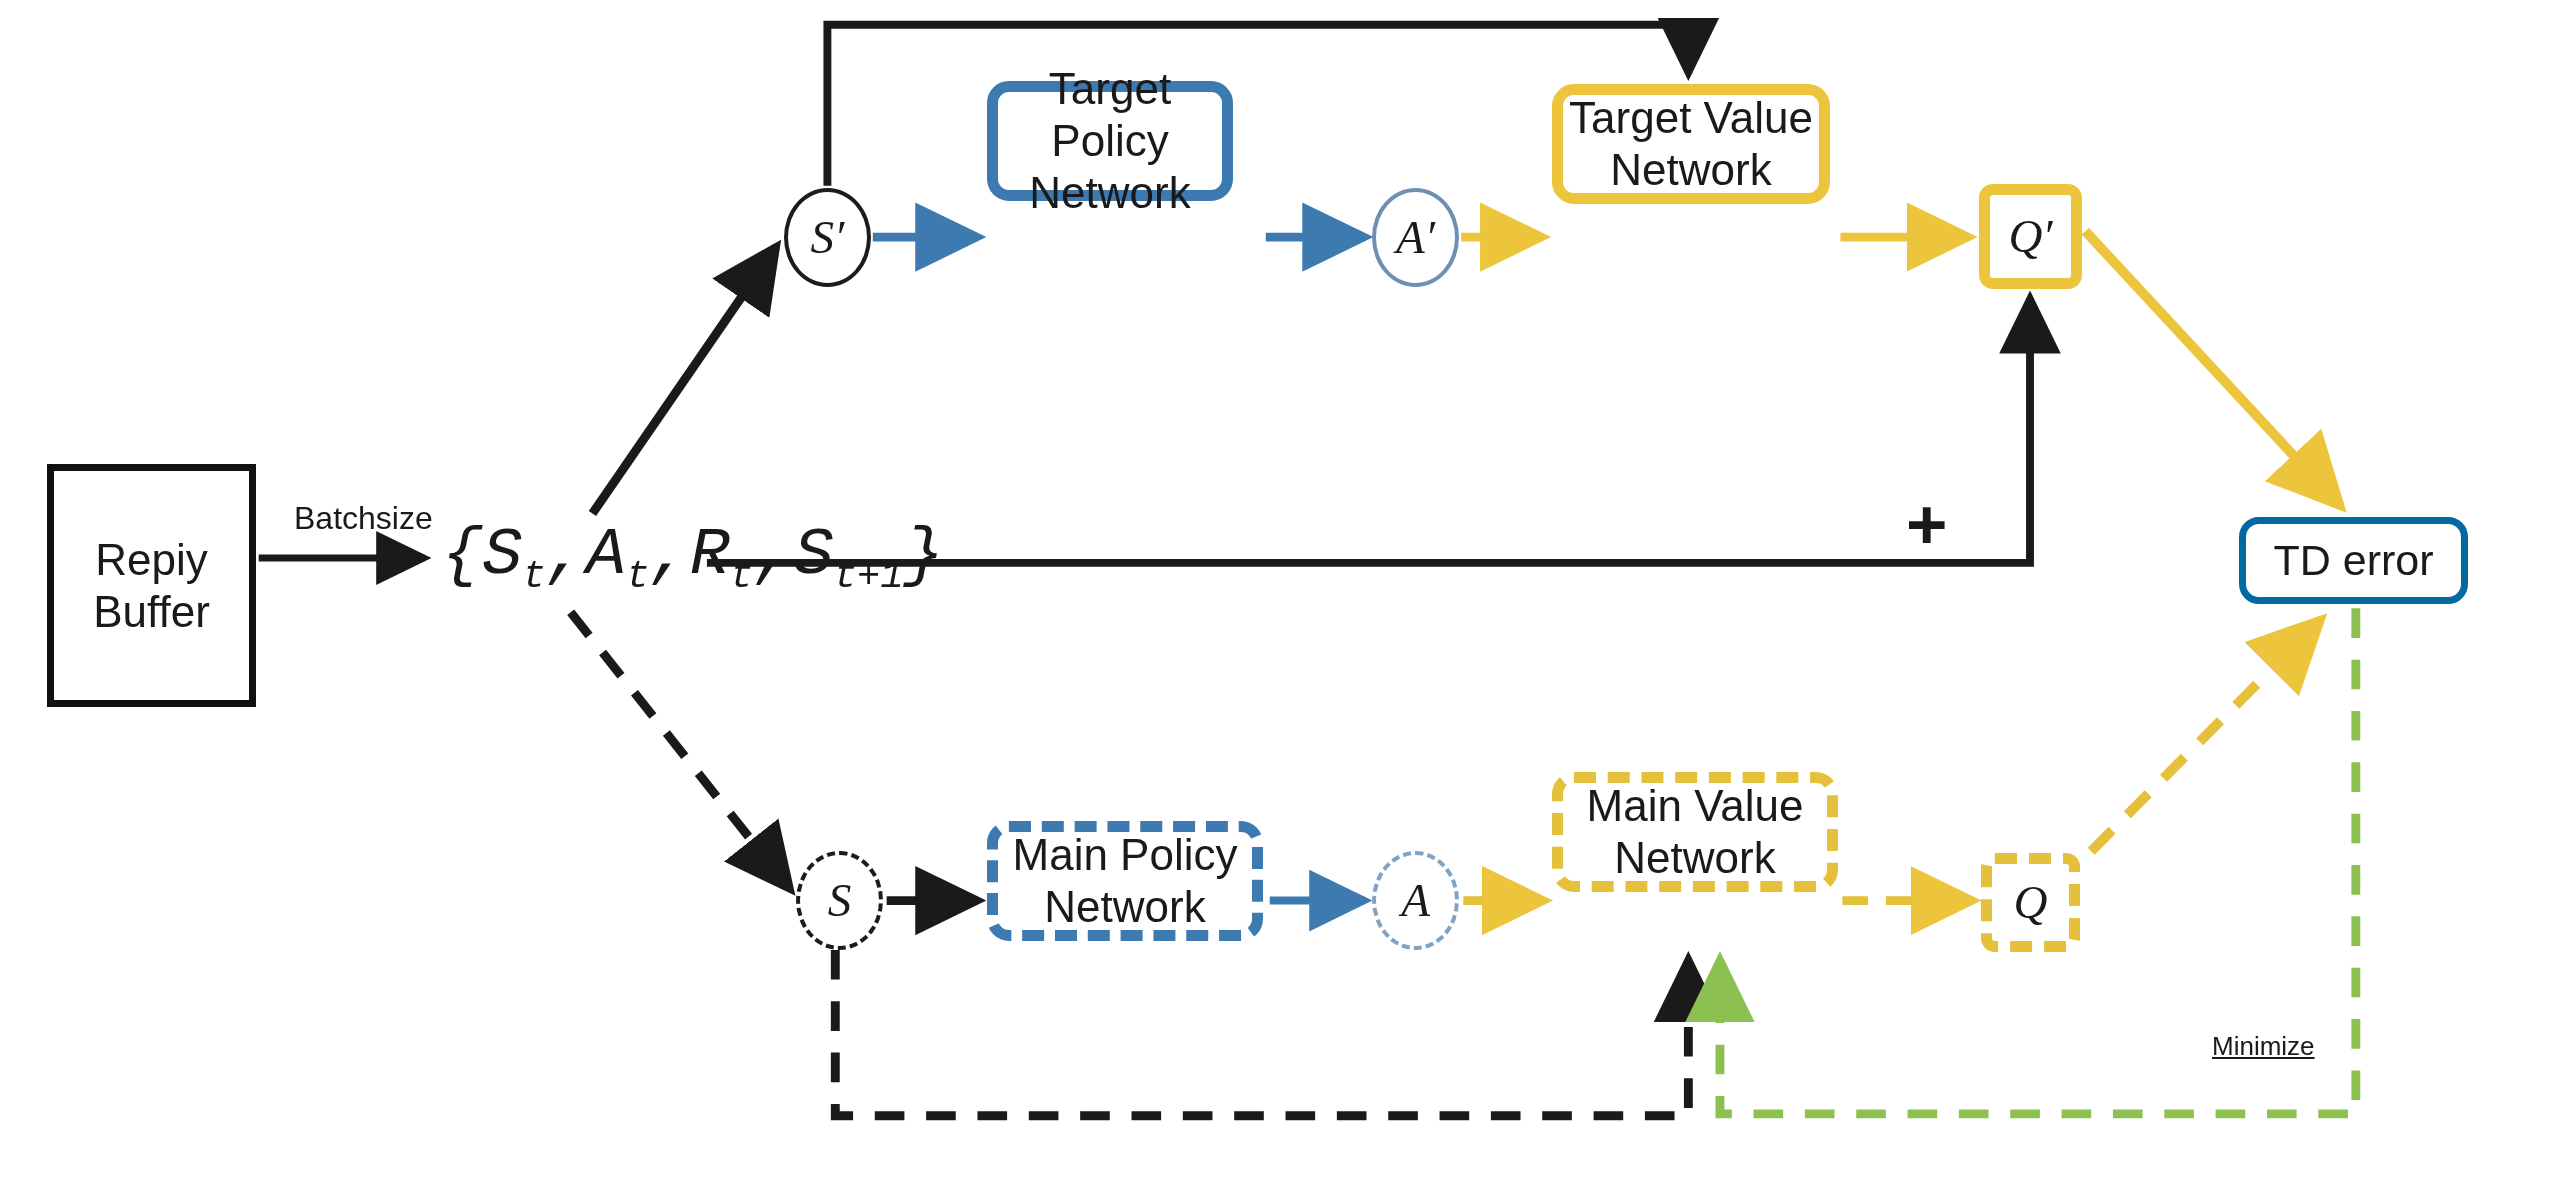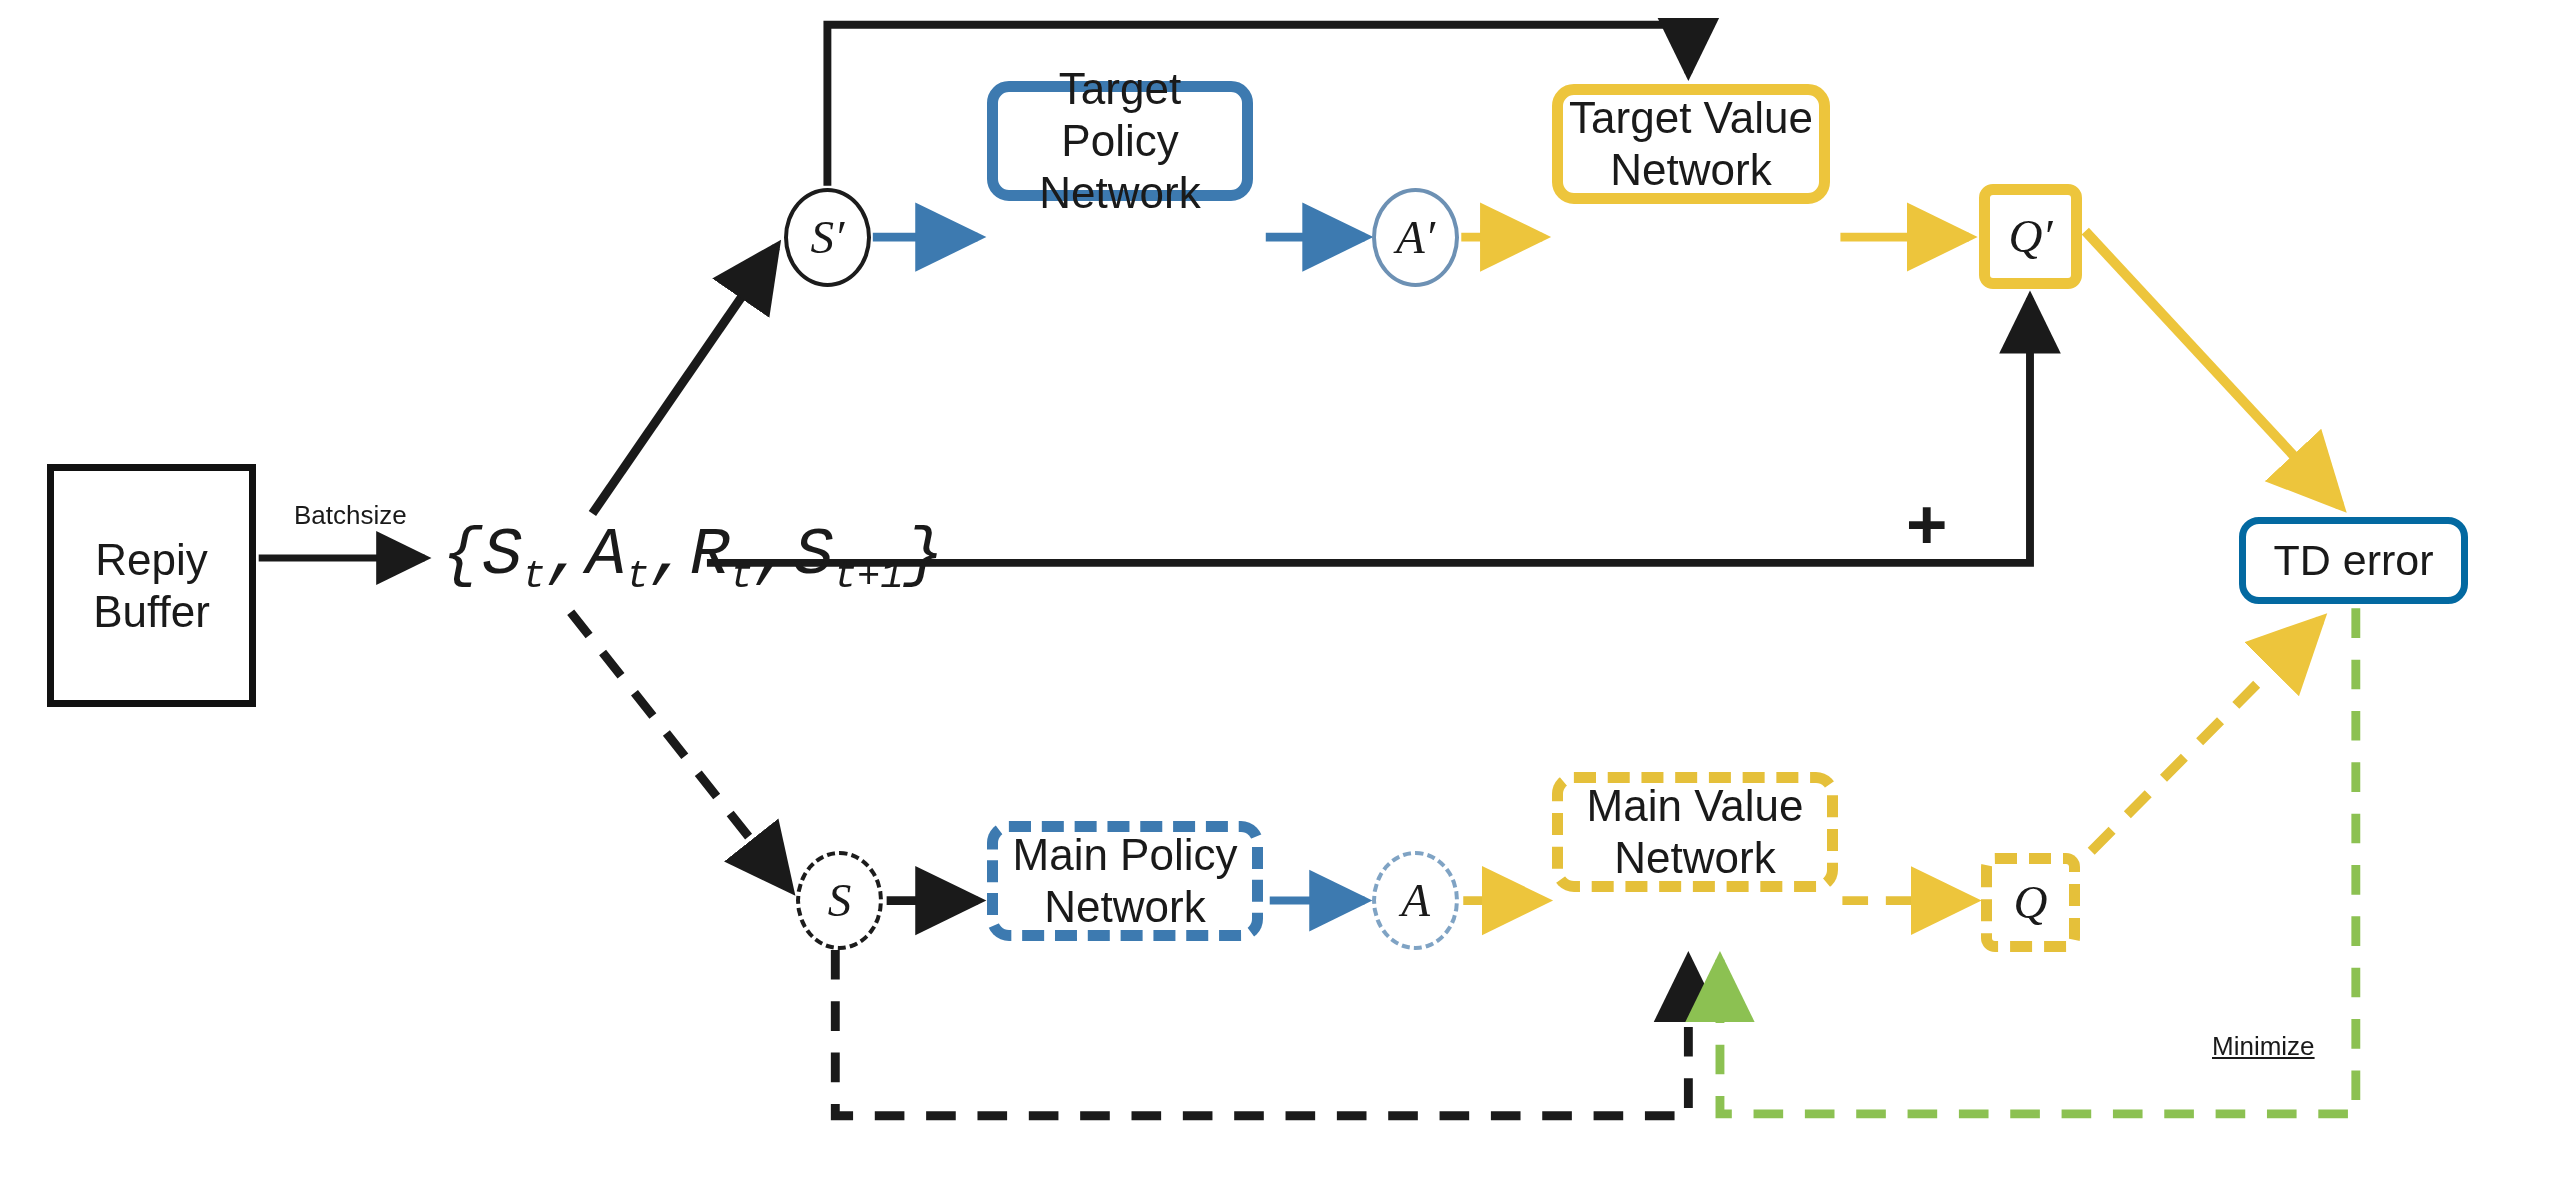--- a/index.html
+++ b/index.html
@@ -46,21 +46,21 @@
   .netbox {
     font-size: 44px;
     border-radius: 22px;
     white-space: pre-line;
   }
   .netbox.blue-solid  { border: 11px solid #3d7ab0; }
   .netbox.gold-solid  { border: 11px solid #edc53c; }
   .netbox.blue-dash   { border: 11px dashed #3d7ab0; }
   .netbox.gold-dash   { border: 11px dashed #e5c03a; }
 
-  .target-policy { left: 987px; top:  81px; width: 266px; height: 120px; }
+  .target-policy { left: 987px; top:  81px; width: 246px; height: 120px; }
   .target-value  { left: 1552px; top:  84px; width: 278px; height: 120px; }
   .main-policy   { left: 987px; top: 821px; width: 276px; height: 120px; }
   .main-value    { left: 1552px; top: 772px; width: 286px; height: 120px; }
 
   
   .circ {
     border-radius: 50%;
     font-size: 47px;
     font-family: "Liberation Serif", serif;
     font-style: italic;
@@ -93,21 +93,21 @@
     border-radius: 20px;
     font-size: 43px;
   }
 
   
   .label {
     position: absolute;
     color: #1a1a1a;
     white-space: nowrap;
   }
-  .lbl-batchsize { left: 294px;  top: 500px; font-size: 26px; }
+  .lbl-batchsize { left: 294px;  top: 500px; font-size: 32px; }
   .lbl-minimize  { left: 2212px; top: 1031px; font-size: 26px; text-decoration: underline; }
   .lbl-plus      { left: 1906px; top: 484px; font-size: 71px; font-weight: 700; }
   .lbl-tuple {
     left: 442px; top: 517px;
     font-size: 67px;
     font-family: Liberation Mono, monospace;
     font-style: italic;
   }
   .lbl-tuple sub { font-size: 0.58em; font-style: italic; }
 </style>

